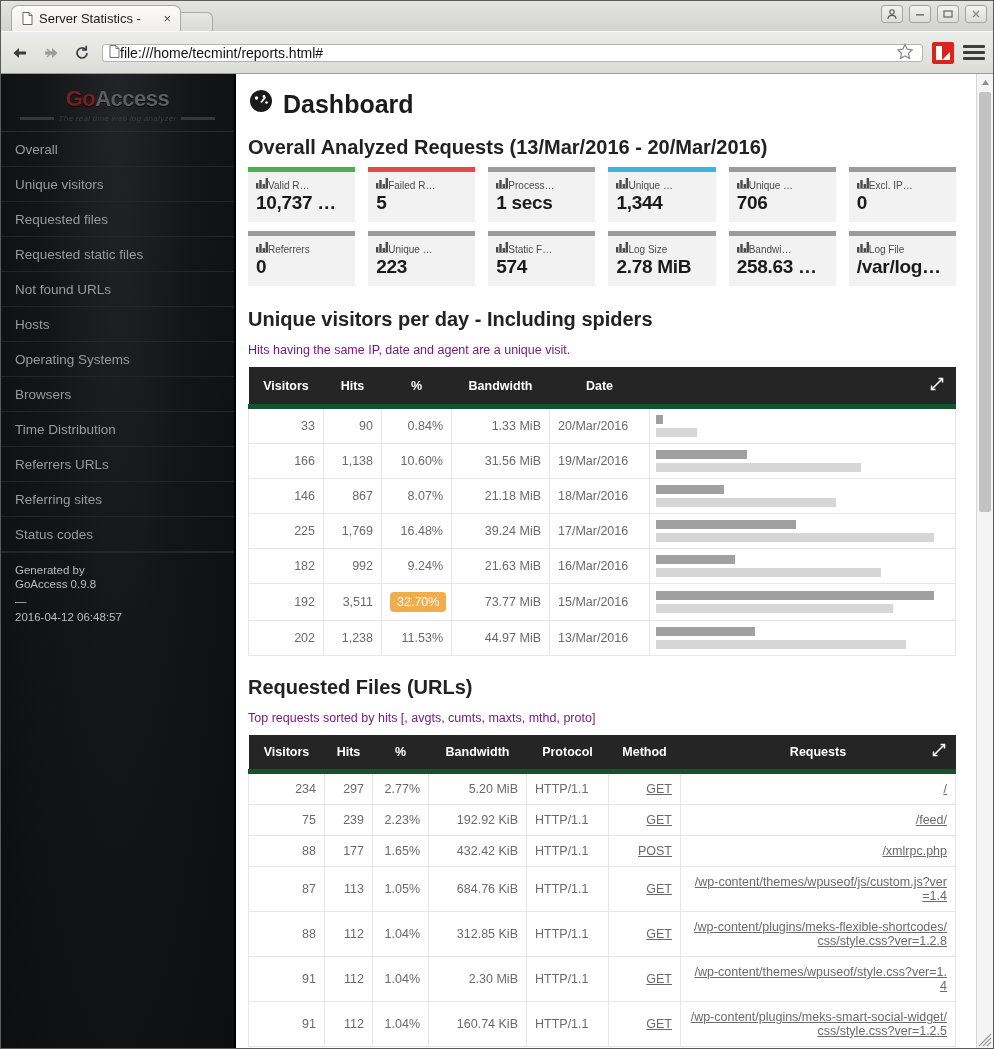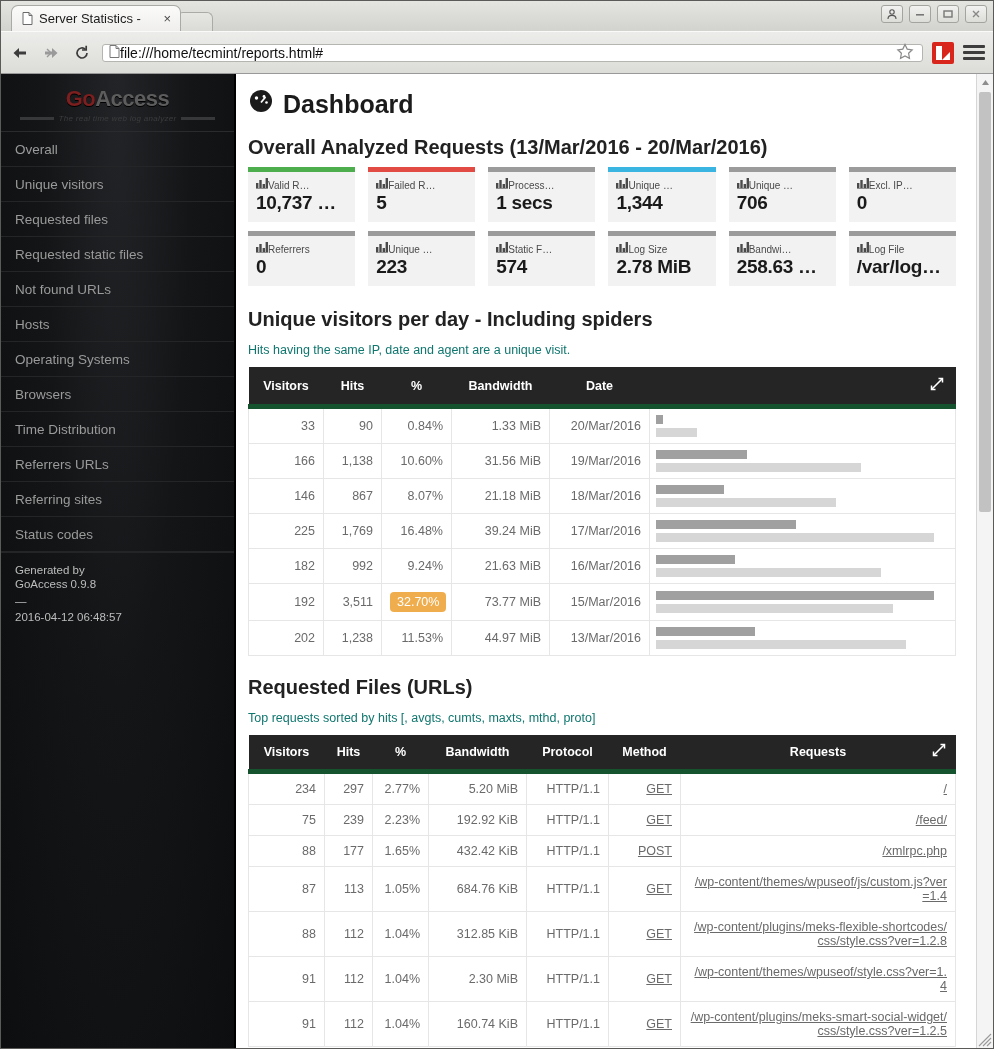--- a/index.html
+++ b/index.html
@@ -189,21 +189,21 @@
   .page-title {
     font-size: 25px; font-weight: bold; color: #1b1b1b;
     display: flex; align-items: center; gap: 9px;
     margin: 0 0 16px 0;
   }
   .section-title {
     font-size: 20px; font-weight: bold; color: #222;
     margin: 0 0 8px 0;
   }
   .section-sub {
-    font-size: 12.5px; color: #0f766e; margin: 12px 0 10px 0;
+    font-size: 12.5px; color: #701a75; margin: 12px 0 10px 0;
   }
 
   
   .stat-grid {
     display: grid;
     grid-template-columns: repeat(6, 1fr);
     gap: 9px 13px;
     margin-bottom: 22px;
   }
   .stat-box {
@@ -244,21 +244,21 @@
   table.gtable thead th.th-chart { text-align: right; padding-right: 12px; }
   table.gtable thead tr { border-bottom: 5px solid #14532d; }
   table.gtable tbody td {
     border: 1px solid #e6e6e6;
     padding: 8px 8px;
     text-align: right;
     color: #6a6a6a;
     vertical-align: middle;
   }
   table.gtable tbody td.cell-left { text-align: right; text-decoration: underline; }
-  table.gtable tbody td.cell-center { text-align: right; }
+  table.gtable tbody td.cell-center { text-align: left; }
   table.gtable tbody td.cell-chart { padding: 6px 8px 6px 6px; border-left: 1px solid #e6e6e6; }
   .pct-badge {
     display: inline-block;
     background: #f0ad4e;
     color: #fff;
     padding: 3px 7px;
     border-radius: 4px;
     font-size: 12.5px;
   }
   .minibars { display: flex; flex-direction: column; gap: 4px; }

